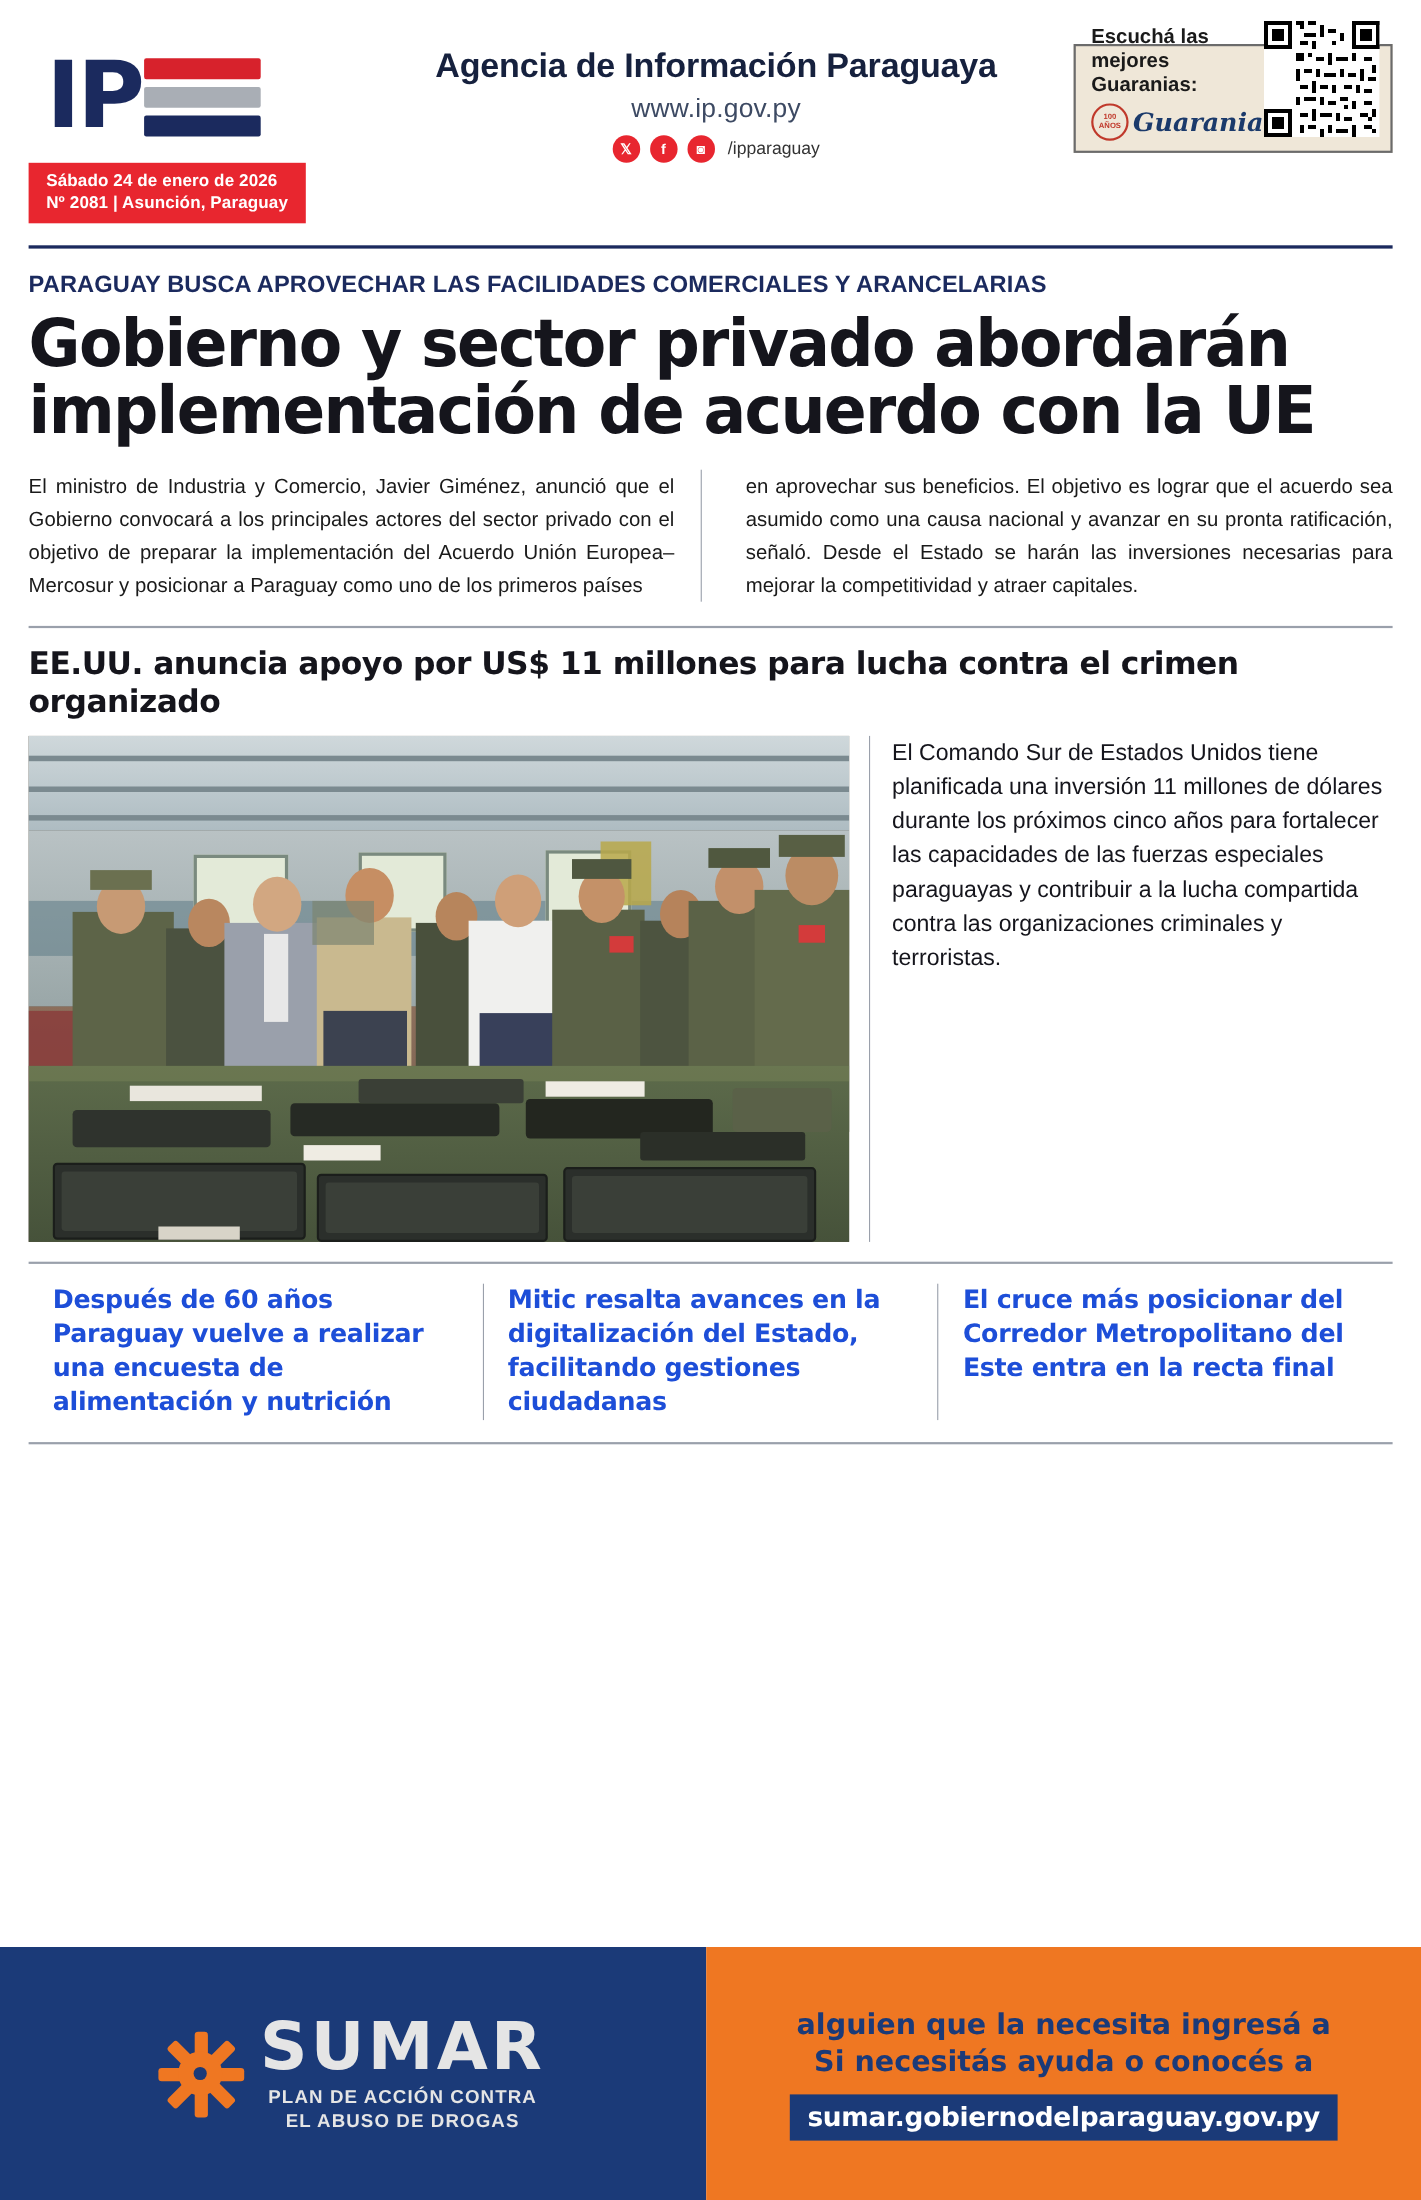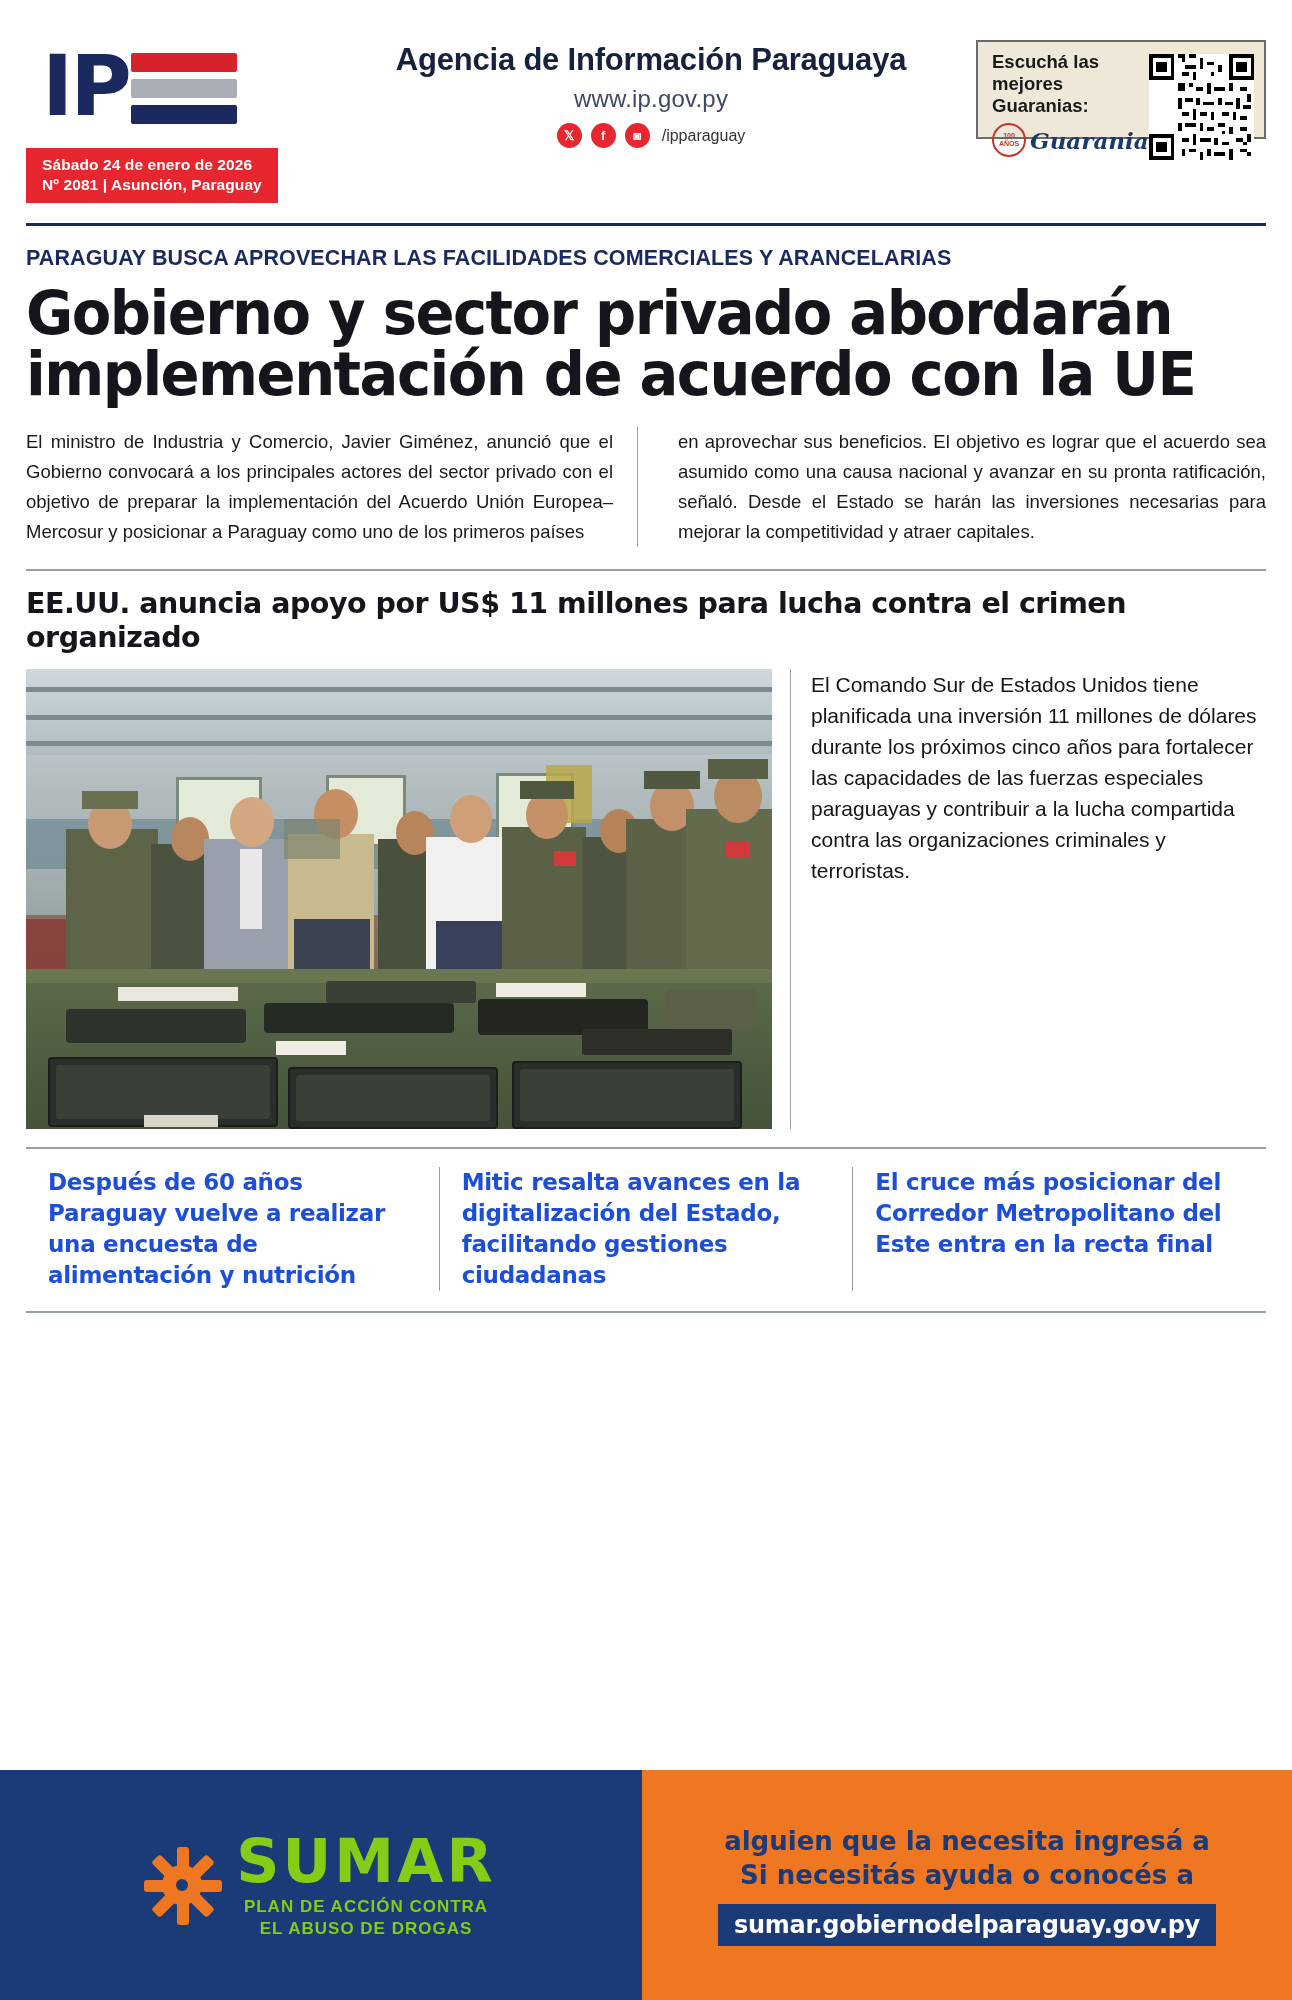--- a/index.html
+++ b/index.html
@@ -53,21 +53,21 @@
   .s-x { background: #e8262f; }
   .s-fb { background: #e8262f; }
   .s-ig { background: #e8262f; }
   .shandle { font-size: 16px; color: #333; margin-left: 3px; }
 
   .qr-block {
     width: 290px;
     border: 2px solid #6b6b6b;
     background: #efe7d8;
     display: flex;
-    align-items: flex-start;
+    align-items: flex-end;
     padding: 9px 10px;
     height: 99px;
     margin-top: 2px;
   }
   .qr-left { flex: 1; padding-left: 4px; }
   .qr-text { font-size: 18.5px; font-weight: bold; line-height: 22px; color: #1a1a1a; }
   .guarania-logo { margin-top: 6px; display: flex; align-items: center; gap: 4px; }
   .g-seal { width: 34px; height: 34px; border-radius: 50%; border: 2px solid #c0392b; display: flex; flex-direction: column; align-items: center; justify-content: center; color: #c0392b; font-size: 7px; font-weight: bold; line-height: 8px; }
   .g-word { font-family: "DejaVu Serif", serif; font-style: italic; font-size: 23px; color: #1b3a6b; font-weight: bold; }
   .qr-code { width: 112px; height: 112px; }
@@ -177,21 +177,21 @@
     justify-content: center;
     gap: 18px;
   }
   .gear {
     width: 72px; height: 72px;
     position: relative;
   }
   .gear .g-core { position: absolute; inset: 16px; background: #ef7722; border-radius: 50%; }
   .gear .g-hole { position: absolute; inset: 30px; background: #1b3a78; border-radius: 50%; }
   .gear i { position: absolute; left: 31px; top: -2px; width: 12px; height: 78px; background: #ef7722; border-radius: 3px; }
-  .sumar-txt { color: #84cc16; }
+  .sumar-txt { color: #e5e5e5; }
   .sumar-word { font-family: "DejaVu Sans", sans-serif; font-size: 60px; font-weight: bold; letter-spacing: 3px; line-height: 62px; }
   .sumar-sub { font-size: 17px; font-weight: bold; letter-spacing: 1px; line-height: 22px; text-align: center; margin-top: 4px; }
   .ad-right {
     flex: 1;
     background: #ef7722;
     display: flex;
     flex-direction: column;
     align-items: center;
     justify-content: center;
     padding: 0 18px;

